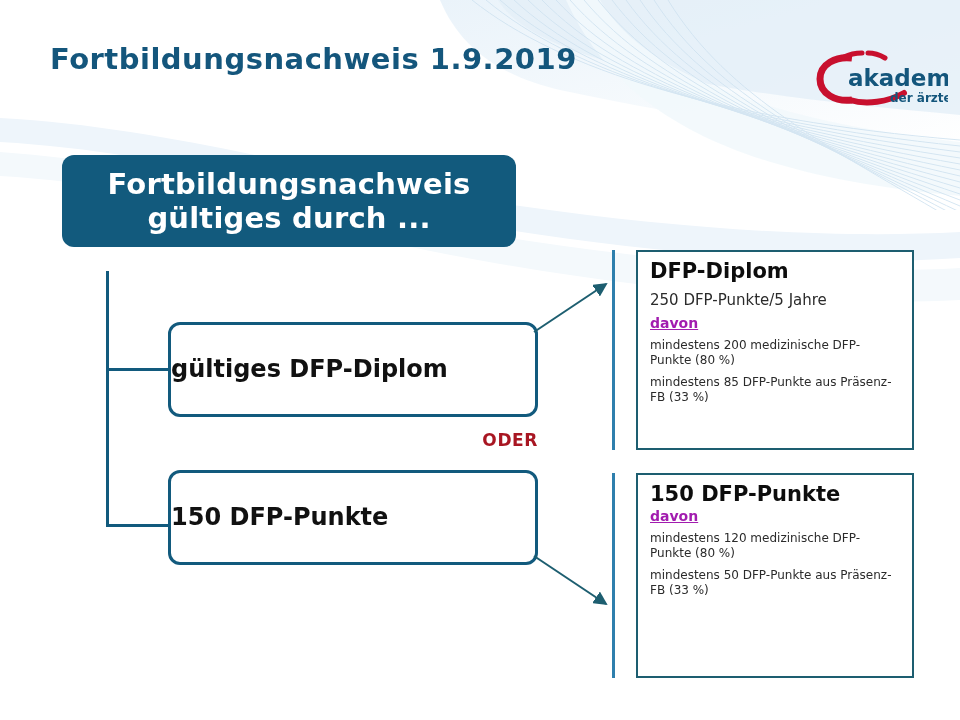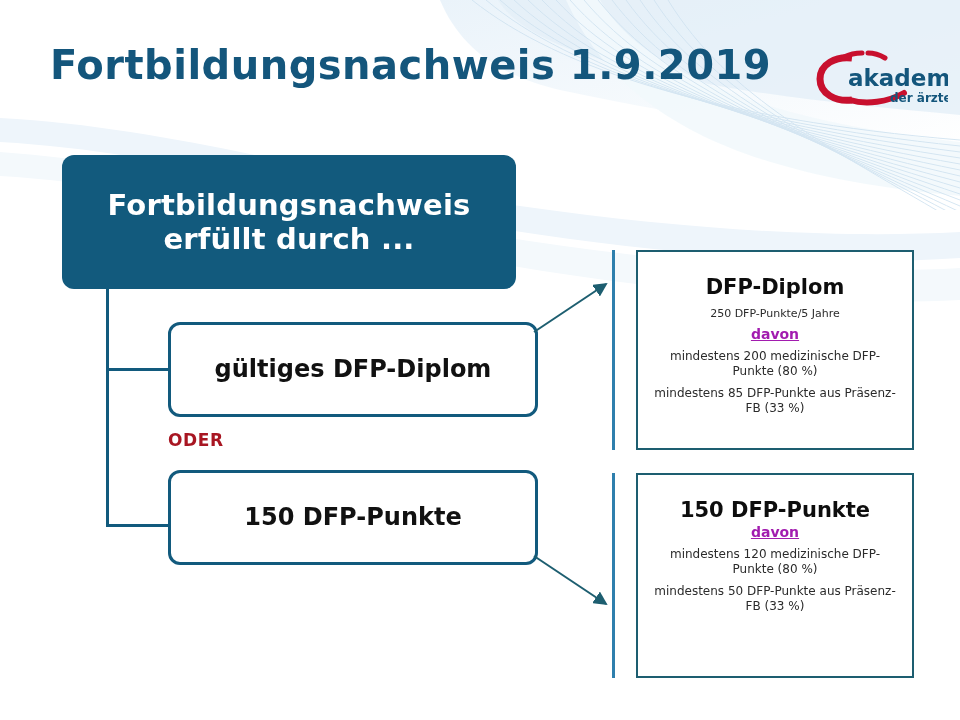--- a/index.html
+++ b/index.html
@@ -21,42 +21,42 @@
     position: absolute;
     inset: 0;
     pointer-events: none;
   }
 
   
   .slide-title {
     position: absolute;
     left: 50px;
     top: 42px;
-    font-size: 40px;
+    font-size: 29px;
     font-weight: bold;
     color: #14567c;
     letter-spacing: 0.5px;
     white-space: nowrap;
   }
 
   .logo {
     position: absolute;
     left: 808px;
     top: 48px;
     width: 140px;
     height: 62px;
   }
 
   
   .root-box {
     position: absolute;
     left: 62px;
     top: 155px;
     width: 454px;
-    height: 134px;
+    height: 92px;
     background: #125a7d;
     border-radius: 12px;
     display: flex;
     align-items: center;
     justify-content: center;
     text-align: center;
     box-sizing: border-box;
   }
   .root-box-text {
     color: #ffffff;
@@ -91,39 +91,38 @@
   }
 
   
   .option-box {
     position: absolute;
     border: 3px solid #125a7d;
     border-radius: 12px;
     background: #ffffff;
     display: flex;
     align-items: center;
-    justify-content: center;
     text-align: center;
     box-sizing: border-box;
   }
   .option-box-1 { left: 168px; top: 322px; width: 370px; height: 95px; }
   .option-box-2 { left: 168px; top: 470px; width: 370px; height: 95px; }
   .option-text {
     color: #111111;
     font-size: 24px;
     font-weight: bold;
     line-height: 1.2;
   }
 
   .or-label {
     position: absolute;
     left: 168px;
     top: 430px;
     width: 370px;
-    text-align: left;
+    text-align: right;
     color: #a81622;
     font-size: 17px;
     font-weight: bold;
     letter-spacing: 0.6px;
   }
 
   
   .arrow-svg {
     position: absolute;
     pointer-events: none;
@@ -139,35 +138,34 @@
   }
   .accent-bar-1 { left: 612px; top: 250px; height: 200px; }
   .accent-bar-2 { left: 612px; top: 473px; height: 205px; }
 
   
   .detail-box {
     position: absolute;
     border: 2px solid #1d5e70;
     background: #ffffff;
     box-sizing: border-box;
-    padding: 20px 12px 8px 12px;
-    text-align: center;
+    padding: 4px 12px 8px 12px;
   }
   .detail-box-1 { left: 636px; top: 250px; width: 278px; height: 200px; }
   .detail-box-2 { left: 636px; top: 473px; width: 278px; height: 205px; }
 
   .detail-title {
     font-size: 21px;
     font-weight: bold;
     color: #0d0d0d;
     margin: 4px 0 8px 0;
     line-height: 1.1;
   }
   .detail-sub {
-    font-size: 11px;
+    font-size: 15px;
     color: #2b2b2b;
     line-height: 1.25;
     margin: 0 0 5px 0;
   }
   .detail-davon {
     font-size: 14px;
     font-weight: bold;
     color: #a21caf;
     margin: 0 0 6px 0;
     line-height: 1.2;
@@ -232,21 +230,21 @@
       <path d="M60,5 C66,5 72,7 77,10" fill="none" stroke="#c8102e" stroke-width="5" stroke-linecap="round"></path>
       <path d="M42,52 C58,57 80,54 96,45" fill="none" stroke="#c8102e" stroke-width="6" stroke-linecap="round"></path>
       <text x="40" y="38" font-family="'DejaVu Sans','Liberation Sans',sans-serif" font-size="23" font-weight="bold" fill="#14567c">akademie</text>
       <text x="82" y="54" font-family="'DejaVu Sans','Liberation Sans',sans-serif" font-size="12" font-weight="bold" fill="#14567c">der ärzte</text>
     </svg>
   </div>
 
   <div class="root-box">
     <div class="root-box-text">
       <div>Fortbildungsnachweis</div>
-      <div>erfüllt durch ...</div>
+      <div>gültiges durch ...</div>
     </div>
   </div>
 
   <div class="tree-line tree-v"></div>
   <div class="tree-line tree-h1"></div>
   <div class="tree-line tree-h2"></div>
 
   <div class="option-box option-box-1">
     <div class="option-text">gültiges DFP-Diplom</div>
   </div>

